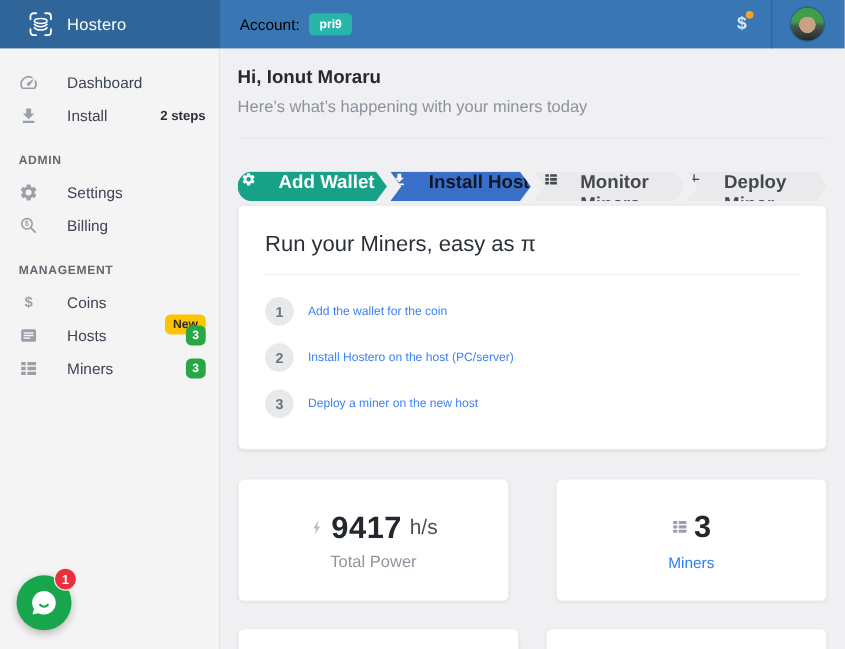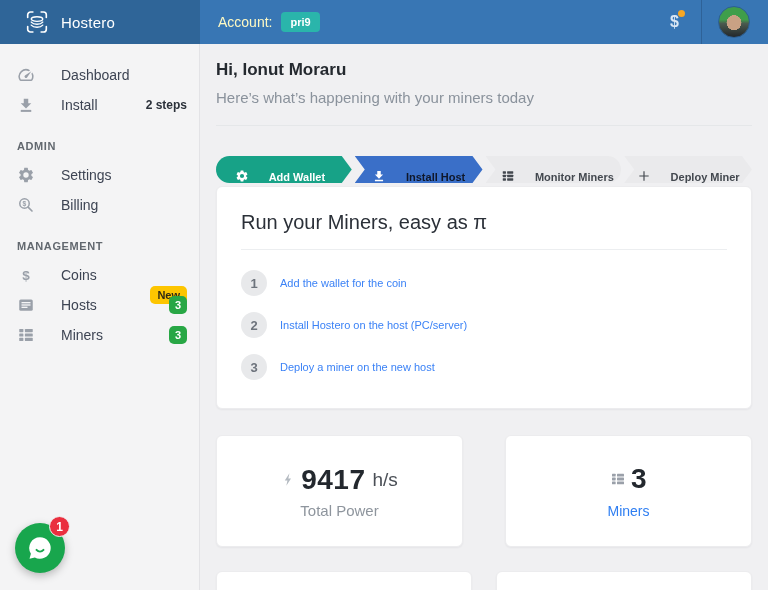--- a/index.html
+++ b/index.html
@@ -14,21 +14,21 @@
   .header { position:absolute; top:0; left:0; right:0; height:44px; display:flex; z-index:30; }
   .brand-area {
     width:200px; background:#2f6598; display:flex; align-items:center;
     gap:11px; padding-left:24px; cursor:pointer;
   }
   .brand-area .logo svg { width:26px; height:26px; }
   .brand-name { color:#fff; font-size:15px; letter-spacing:.2px; }
   .topbar {
     flex:1; background:#3876b4; display:flex; align-items:center; padding:0 18px;
   }
-  .account-label { color:#fef9c3; font-size:14px; margin-right:9px; }
+  .account-label { color:#000000; font-size:14px; margin-right:9px; }
   .account-badge {
     background:#2ab5ab; color:#fff; font-size:11px; font-weight:700;
     padding:4px 9px; border-radius:4px; cursor:pointer;
   }
   .topbar-spacer { flex:1; }
   .dollar-wrap { position:relative; margin-right:22px; cursor:pointer; }
   .dollar-glyph { color:#d9e6f4; font-size:16px; font-weight:700; }
   .notif-dot {
     position:absolute; top:-3px; right:-6px; width:7px; height:7px;
     border-radius:50%; background:#f6a623;
@@ -70,22 +70,22 @@
 
   
   .main { position:absolute; top:44px; left:200px; right:0; bottom:0; padding:14px 16px 0; }
   .greeting { font-size:17px; font-weight:700; color:#24292f; line-height:24px; }
   .subtitle { font-size:15px; color:#8a929c; margin-top:5px; line-height:21px; }
   .rule { border:none; border-top:1px solid #e5e7e9; margin-top:17px; }
 
   
   .wizard { display:flex; align-items:center; gap:3px; height:27px; margin-top:30px; }
   .wstep {
-    flex:1; display:flex; align-items:flex-end; justify-content:center; gap:20px;
-    height:27px; font-size:11px; font-weight:600; background:#eaeaec; color:#43484f;
+    flex:1; display:flex; align-items:flex-start; justify-content:center; gap:20px;
+    height:27px; font-size:17px; font-weight:600; background:#eaeaec; color:#43484f;
     cursor:pointer;
   }
   .wstep .wicon svg { width:14px; height:14px; }
   .wstep-1 {
     background:#17a287; color:#fff; border-radius:14px 0 0 14px;
     clip-path:polygon(0 0,calc(100% - 10px) 0,100% 50%,calc(100% - 10px) 100%,0 100%);
     padding-right:8px;
   }
   .wstep-2 {
     background:#3a6fc8; color:#0f172a;

